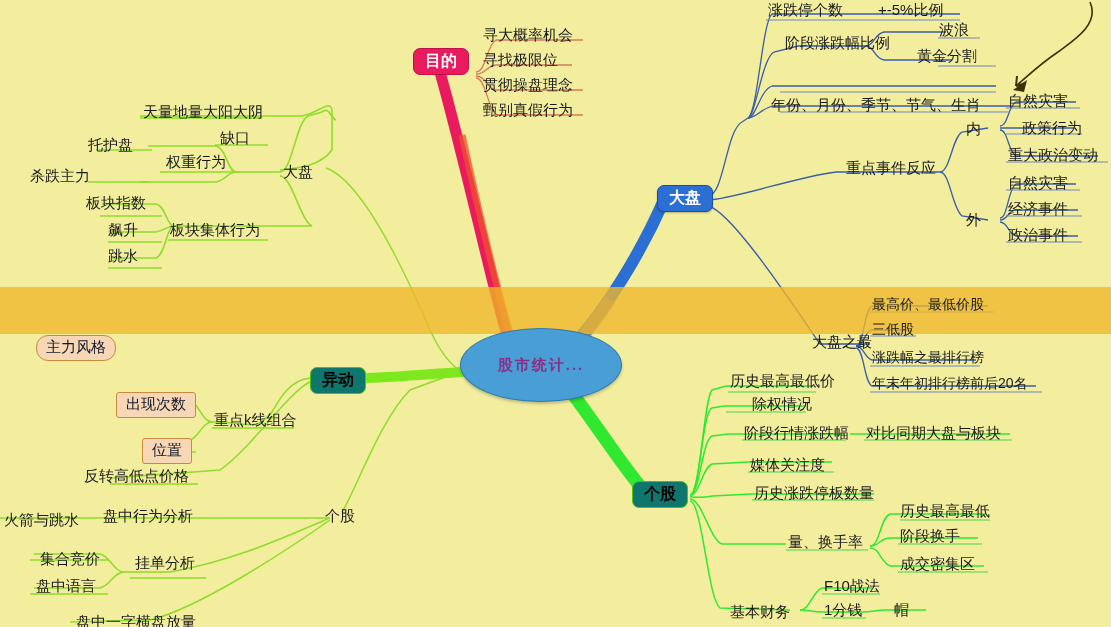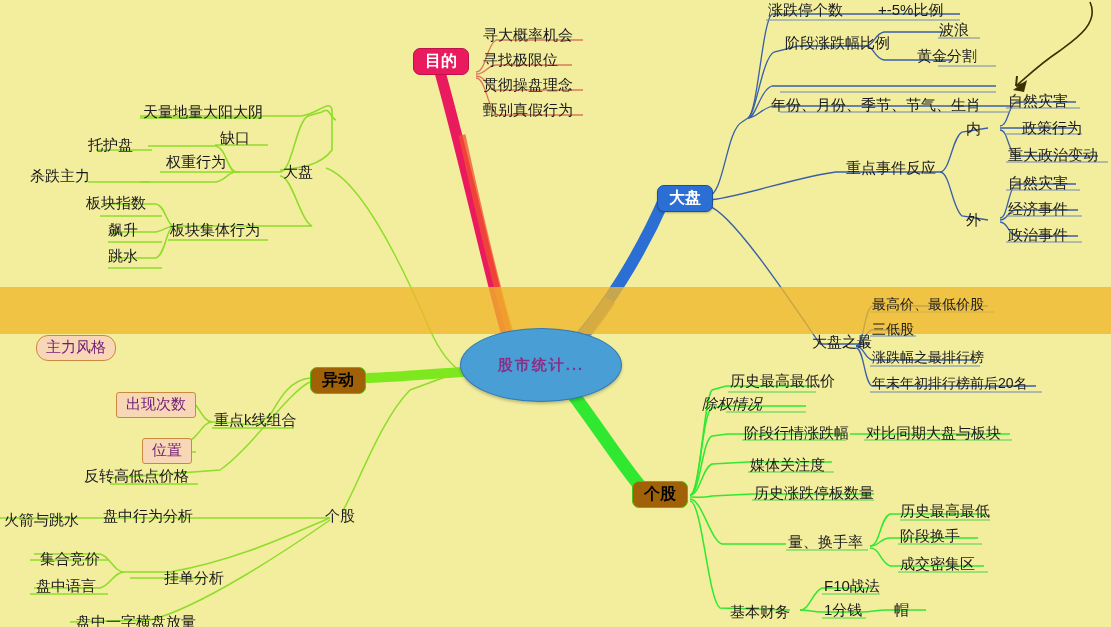--- a/index.html
+++ b/index.html
@@ -18,35 +18,35 @@
   }
   .lbl.sm{font-size:14px;}
 
   
   .node{
     position:absolute;white-space:nowrap;border-radius:7px;
     padding:3px 11px 4px;font-size:16px;font-weight:bold;line-height:1.15;
   }
   .node.blue{background:#2b6fd4;color:#ffffff;border:1px solid #1d4f9c;
     box-shadow:0 1px 2px rgba(0,0,0,.25);}
-  .node.green{background:#a16207;color:#000000;border:1px solid #4cc40f;}
+  .node.green{background:#0f766e;color:#000000;border:1px solid #4cc40f;}
   .node.pink{background:#ea1a5e;color:#ffffff;border:1px solid #c01249;}
 
   
   #center{
     position:absolute;left:460px;top:328px;width:160px;height:72px;
     border-radius:50%;background:#4a9ed6;border:1px solid #2f7bb0;
     display:flex;align-items:center;justify-content:center;
     color:#8a2f86;font-weight:bold;font-size:15px;letter-spacing:2px;
     box-shadow:0 2px 3px rgba(0,0,0,.22);
   }
 
   
   .boxed{
-    position:absolute;white-space:nowrap;font-size:15px;color:#701a75;
+    position:absolute;white-space:nowrap;font-size:15px;color:#0f172a;
     background:#f7d7b5;border:1px solid #c98a3d;border-radius:3px;
     padding:2px 9px 3px;
   }
   .boxed.round{border-radius:12px;}
 
   
   #banner{
     position:absolute;left:0;top:287px;width:1111px;height:47px;
     background:rgba(240,183,42,.78);
   }
@@ -275,27 +275,27 @@
 
   <div class="boxed round" style="left:36px;top:335px;">主力风格</div>
   <div class="boxed" style="left:116px;top:392px;">出现次数</div>
   <div class="boxed" style="left:142px;top:438px;">位置</div>
   <div class="lbl" style="left:214px;top:412px;">重点k线组合</div>
   <div class="lbl" style="left:84px;top:468px;">反转高低点价格</div>
 
   <div class="lbl" style="left:325px;top:508px;">个股</div>
   <div class="lbl" style="left:103px;top:508px;">盘中行为分析</div>
   <div class="lbl" style="left:4px;top:512px;">火箭与跳水</div>
-  <div class="lbl" style="left:135px;top:570px;margin-left:29px;">挂单分析</div>
+  <div class="lbl" style="left:135px;top:555px;">挂单分析</div>
   <div class="lbl" style="left:40px;top:551px;">集合竞价</div>
   <div class="lbl" style="left:36px;top:578px;">盘中语言</div>
   <div class="lbl" style="left:76px;top:614px;">盘中一字横盘放量</div>
 
   <div class="lbl" style="left:730px;top:373px;">历史最高最低价</div>
-  <div class="lbl" style="left:702px;top:396px;font-style:italic;">除权情况</div>
+  <div class="lbl" style="left:752px;top:396px;">除权情况</div>
   <div class="lbl" style="left:744px;top:425px;">阶段行情涨跌幅</div>
   <div class="lbl" style="left:866px;top:425px;">对比同期大盘与板块</div>
   <div class="lbl" style="left:750px;top:457px;">媒体关注度</div>
   <div class="lbl" style="left:754px;top:485px;">历史涨跌停板数量</div>
   <div class="lbl" style="left:788px;top:534px;">量、换手率</div>
   <div class="lbl" style="left:900px;top:503px;">历史最高最低</div>
   <div class="lbl" style="left:900px;top:528px;">阶段换手</div>
   <div class="lbl" style="left:900px;top:556px;">成交密集区</div>
   <div class="lbl" style="left:730px;top:604px;">基本财务</div>
   <div class="lbl" style="left:824px;top:578px;">F10战法</div>

